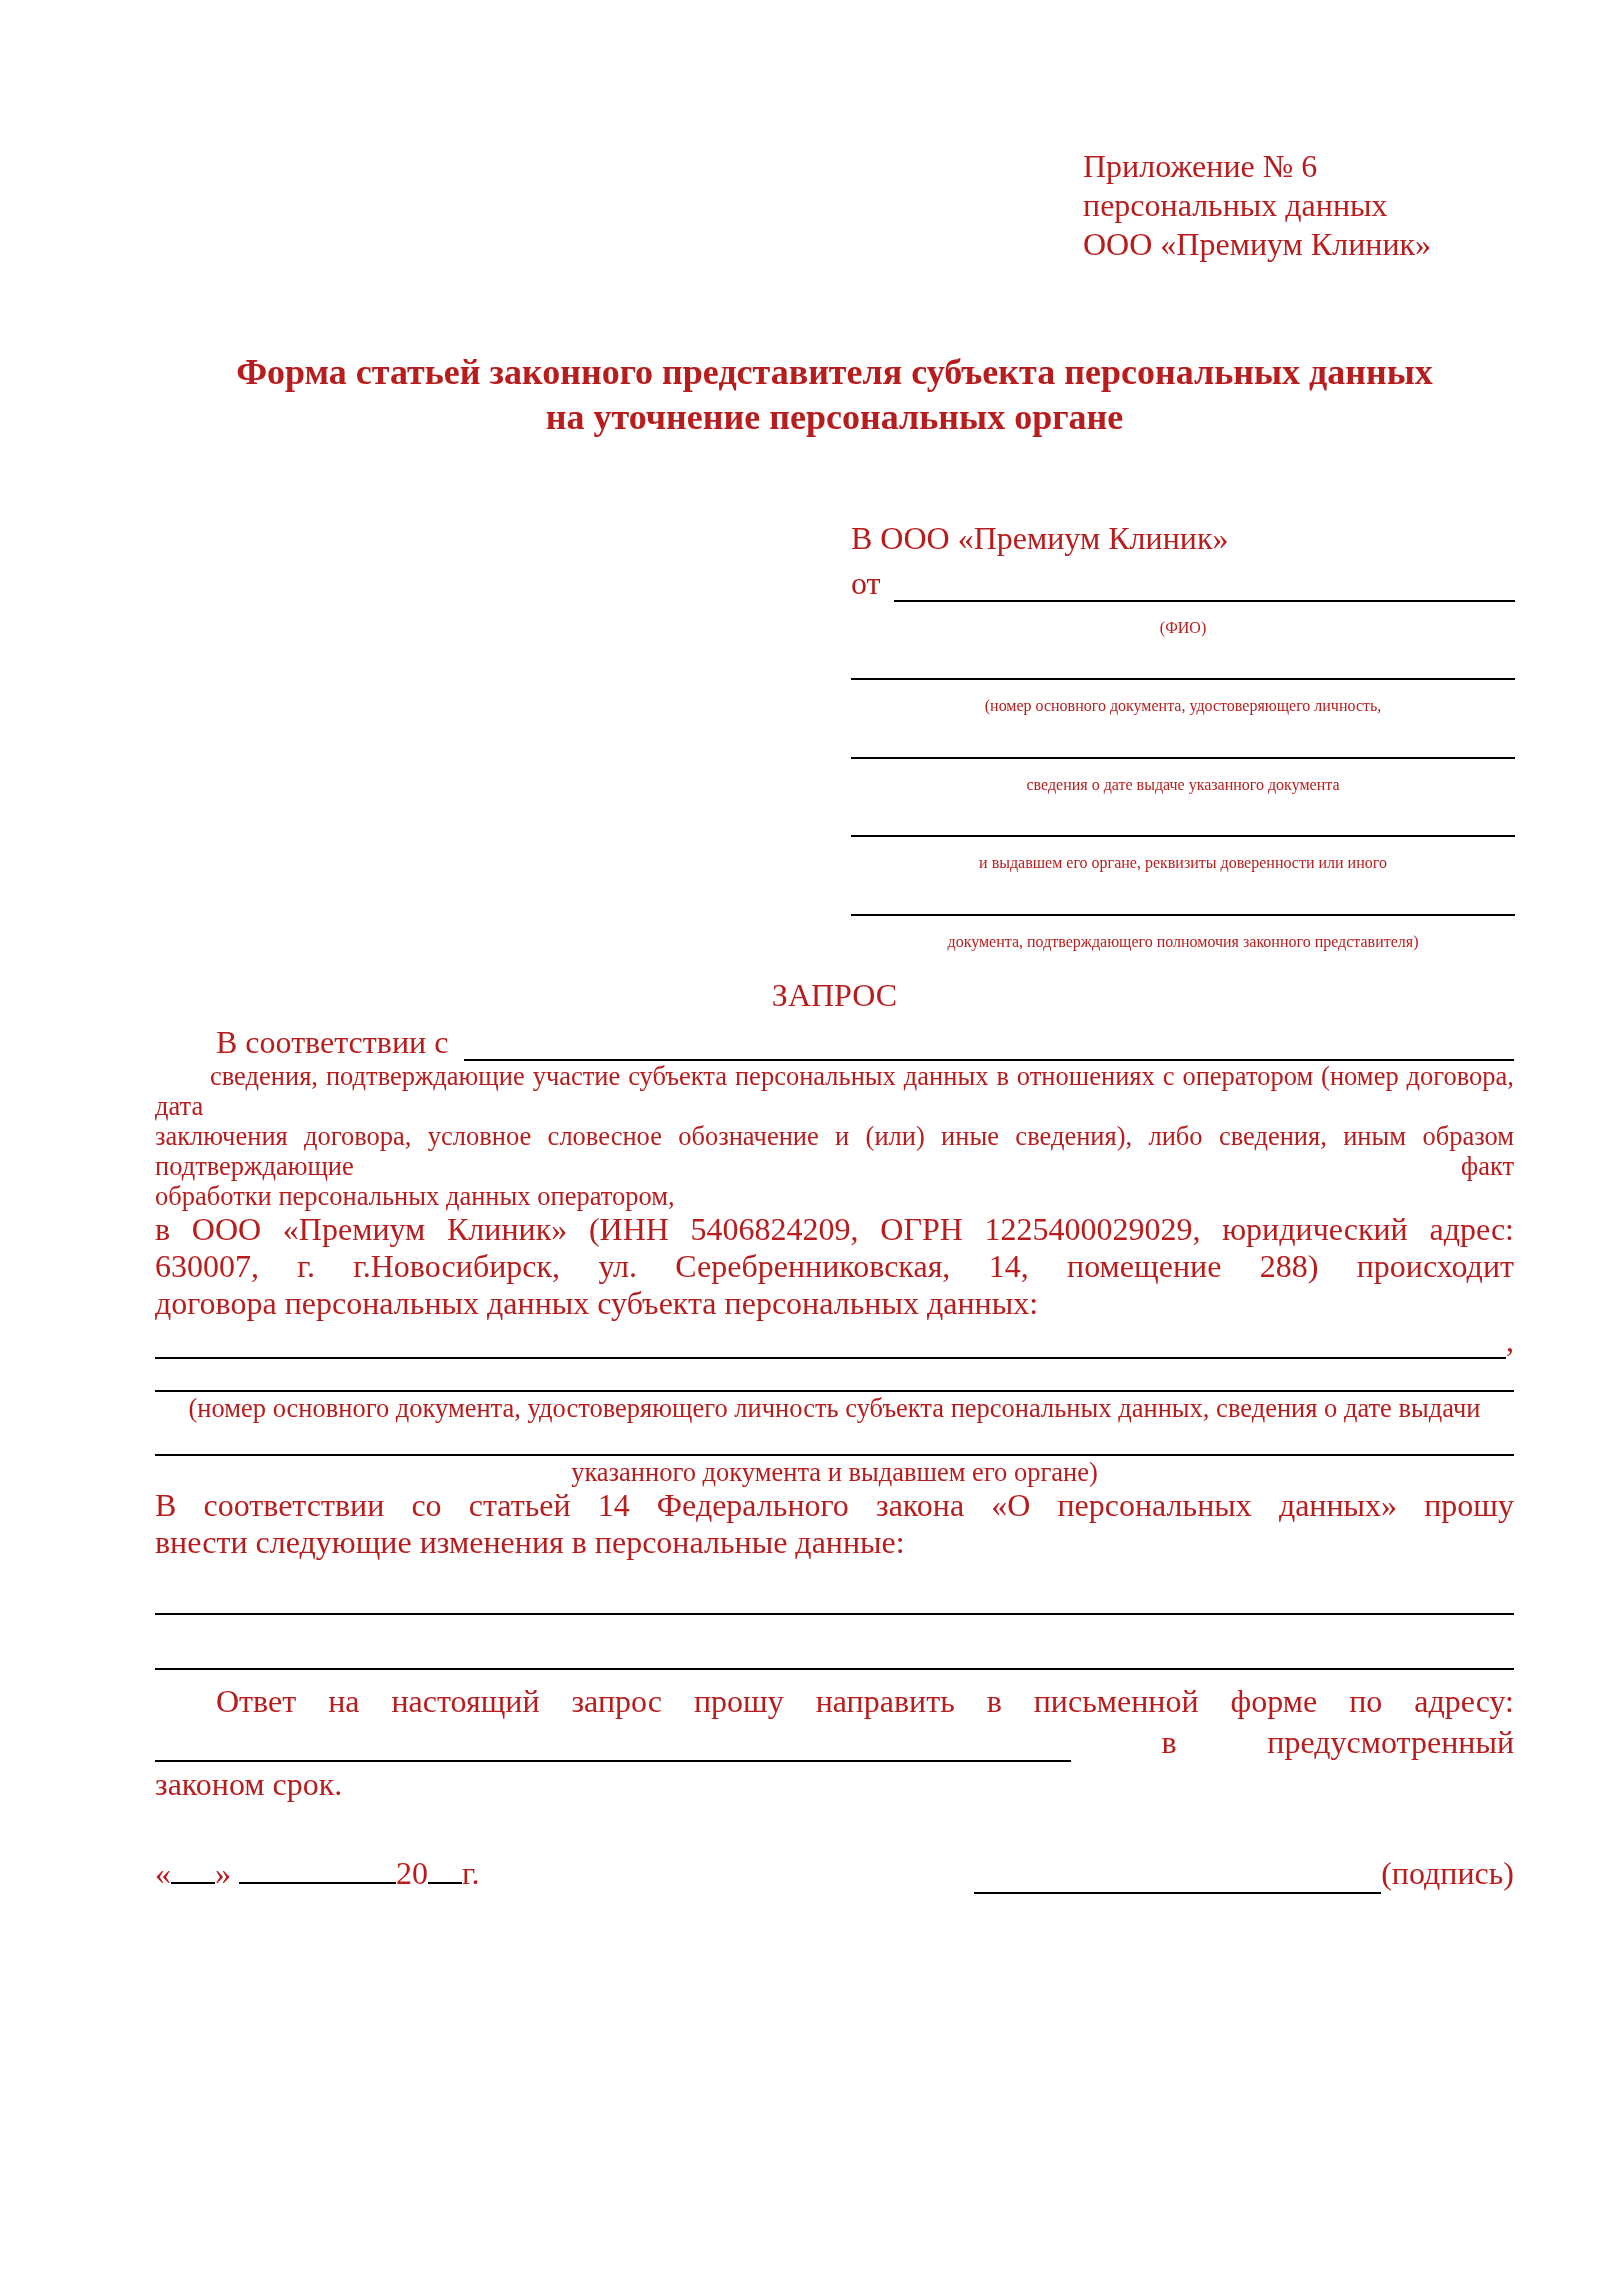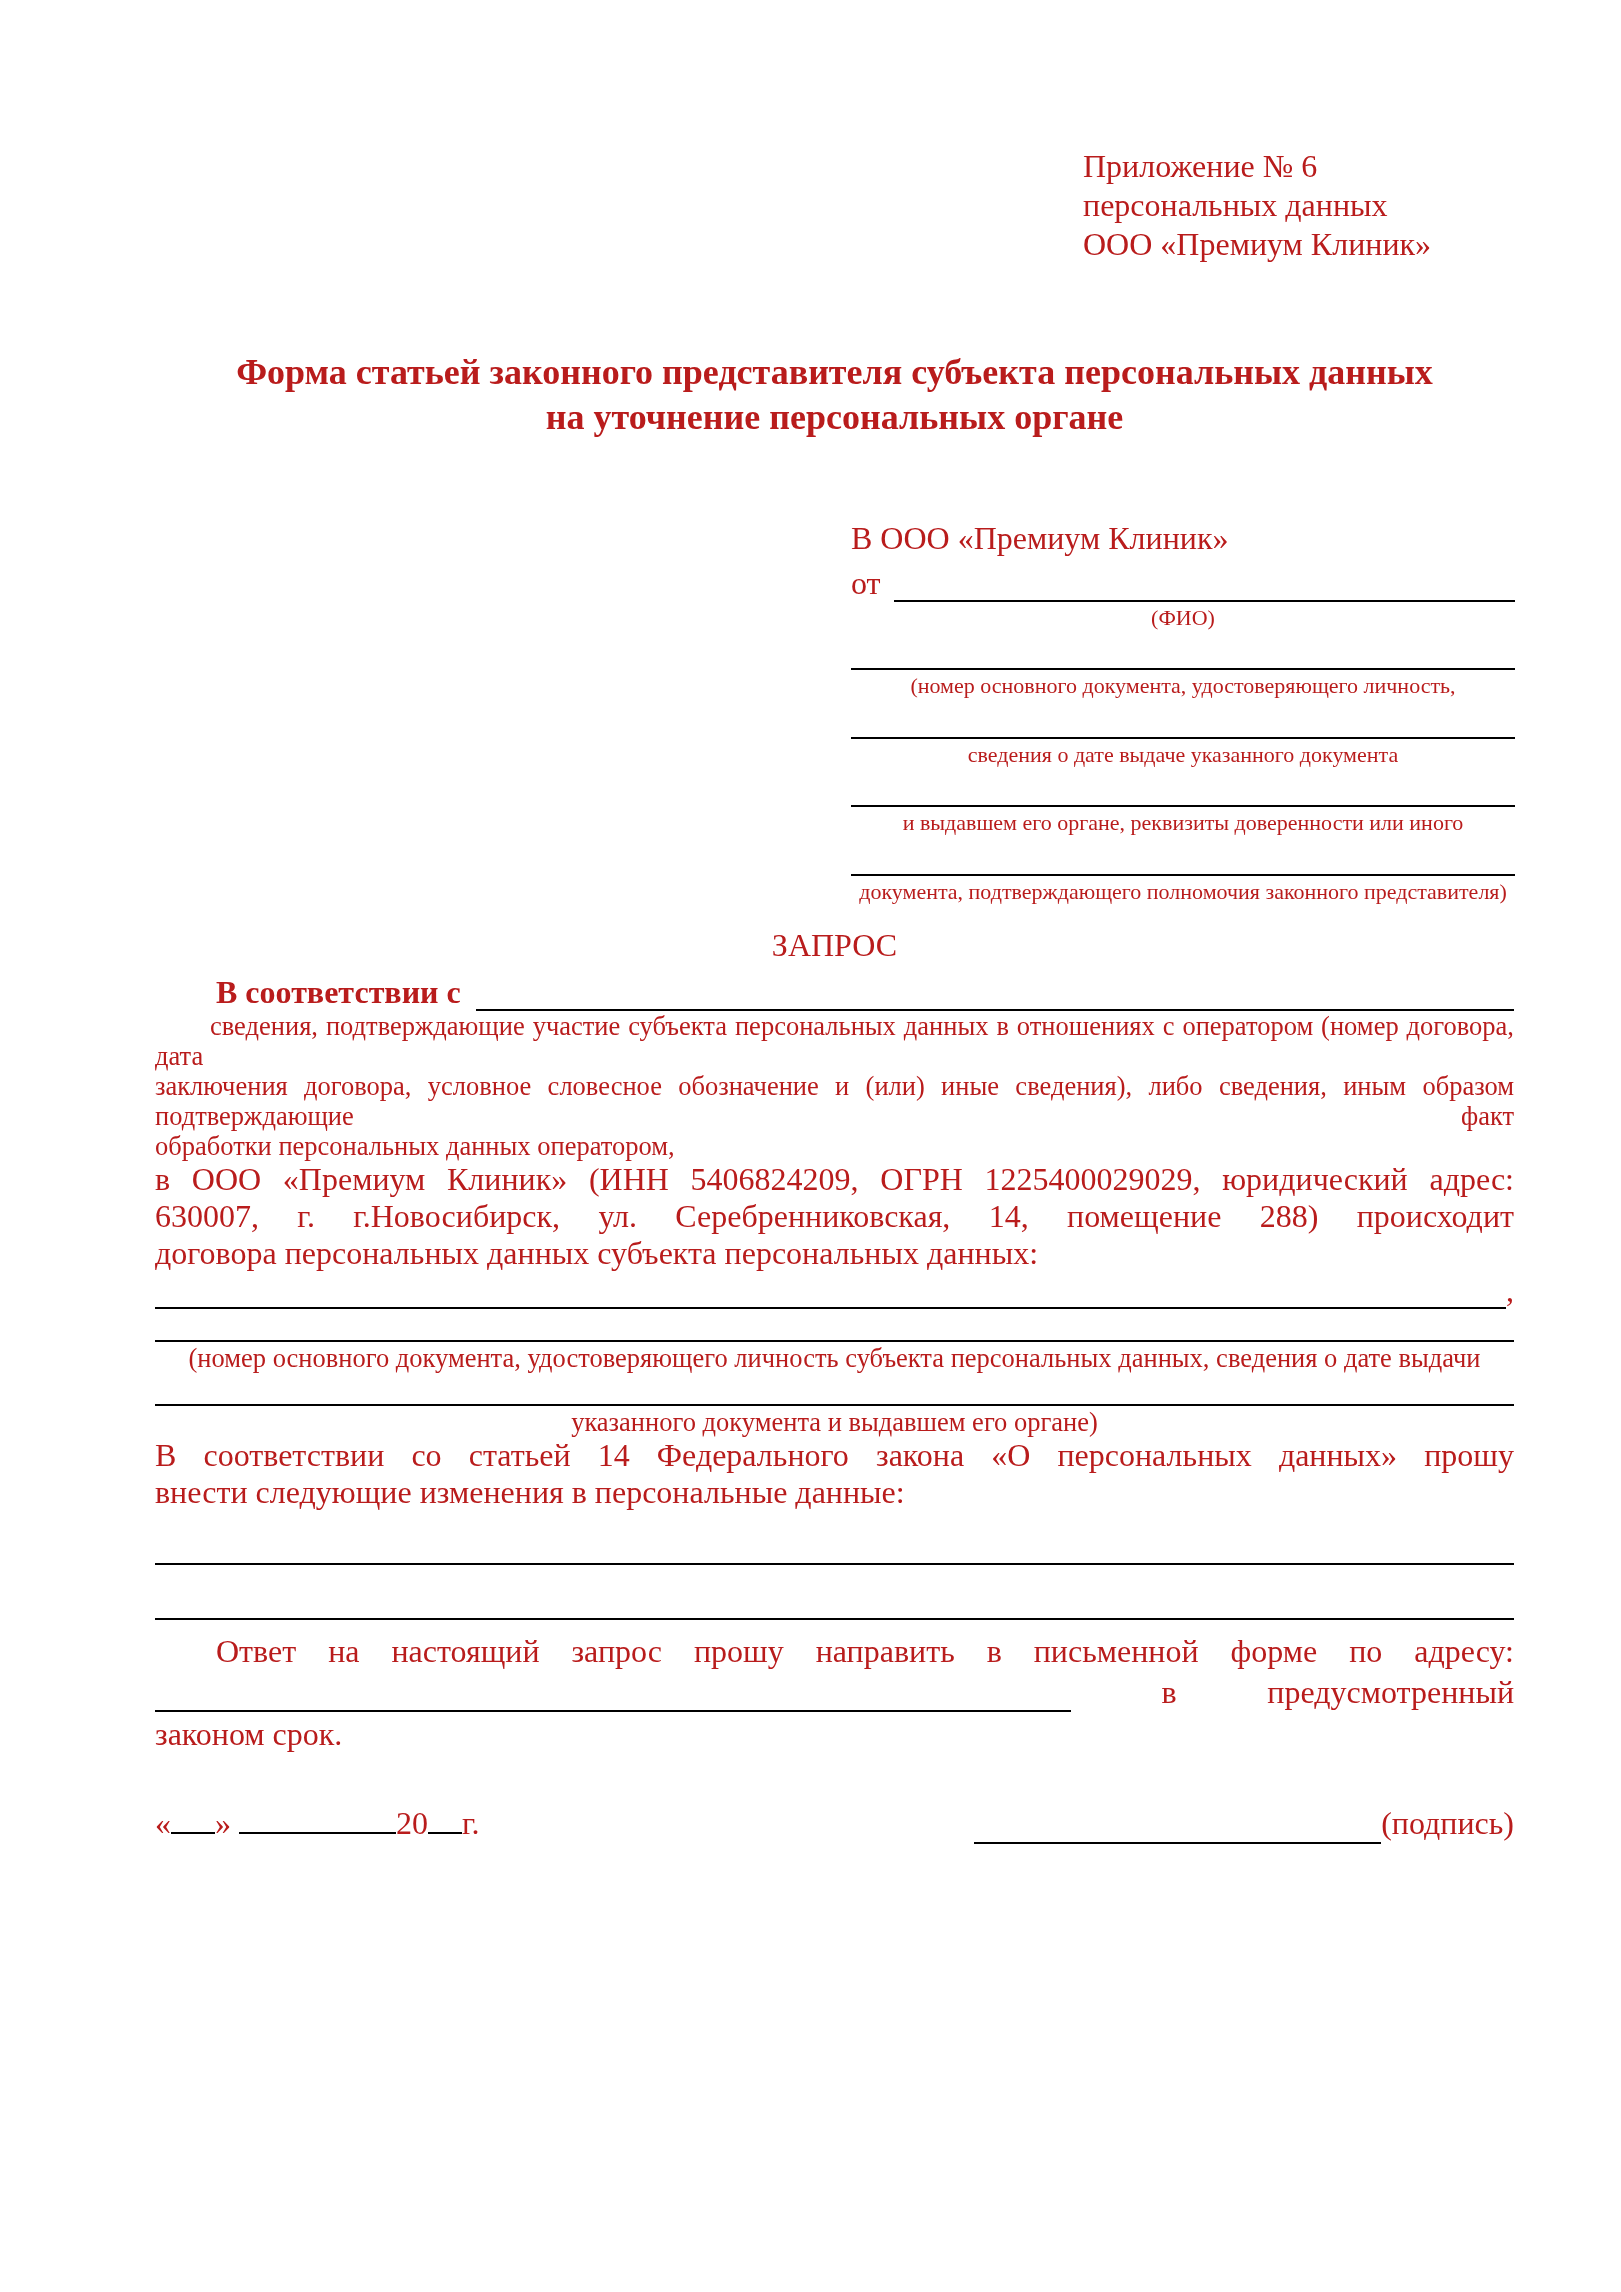--- a/index.html
+++ b/index.html
@@ -21,27 +21,27 @@
   .appendix { margin-left:928px; line-height:39px; }
 
   
   .title { margin-top:86px; text-align:center; font-weight:bold; font-size:36px; line-height:45px; }
 
   
   .addressee { margin-left:696px; margin-top:78px; width:664px; }
   .addressee .to { line-height:41px; }
   .from-row { display:flex; align-items:flex-end; height:43px; }
   .from-row .bl { flex:1; margin-left:13.7px; height:41px; }
-  .cap25 { font-size:22px; line-height:27.4px; margin-top:2px; text-align:center; }
+  .cap25 { font-size:16px; line-height:27.4px; margin-top:12px; text-align:center; }
   .afield .bl { height:39px; }
   .afield .cap25 { white-space:nowrap; margin-left:-113px; margin-right:-113px; }
 
   
   .zapros { margin-top:19.6px; text-align:center; line-height:41px; }
-  .acc-row { display:flex; align-items:flex-end; height:43px; margin-top:2px;font-weight:bold; }
+  .acc-row { display:flex; align-items:flex-end; height:43px; margin-top:2px; }
   .acc-row .lbl { padding-left:61px; }
   .acc-row .bl { flex:1; margin-left:15.7px; height:41px; }
 
   .cap27 { font-size:26.5px; line-height:30px; }
   .acc-cap .l0 { text-indent:55px; }
   .jl { text-align:justify; text-align-last:justify; }
 
   .body-ln { line-height:37px; }
 
   .mfield .bl { height:33px; }

